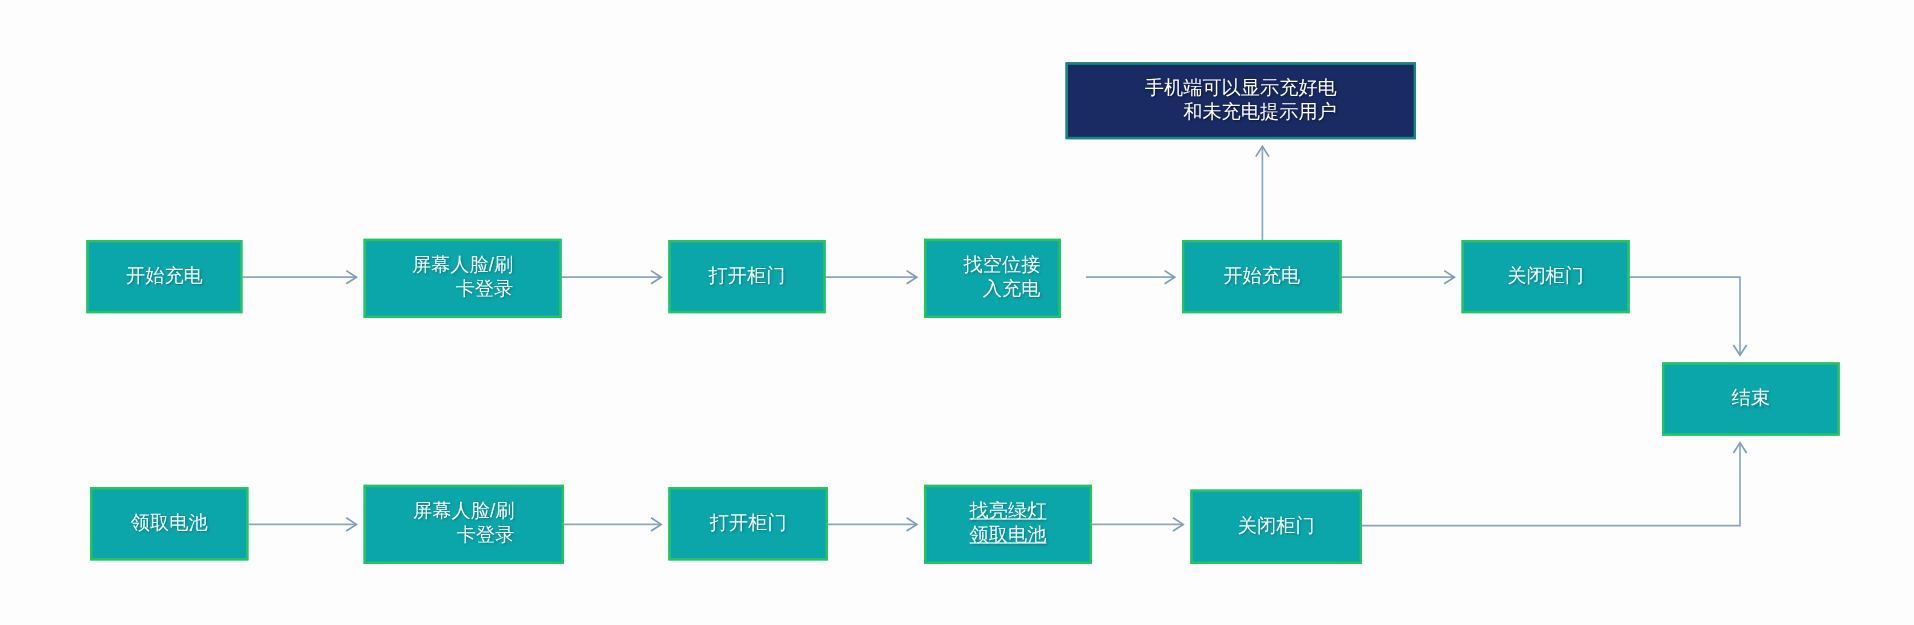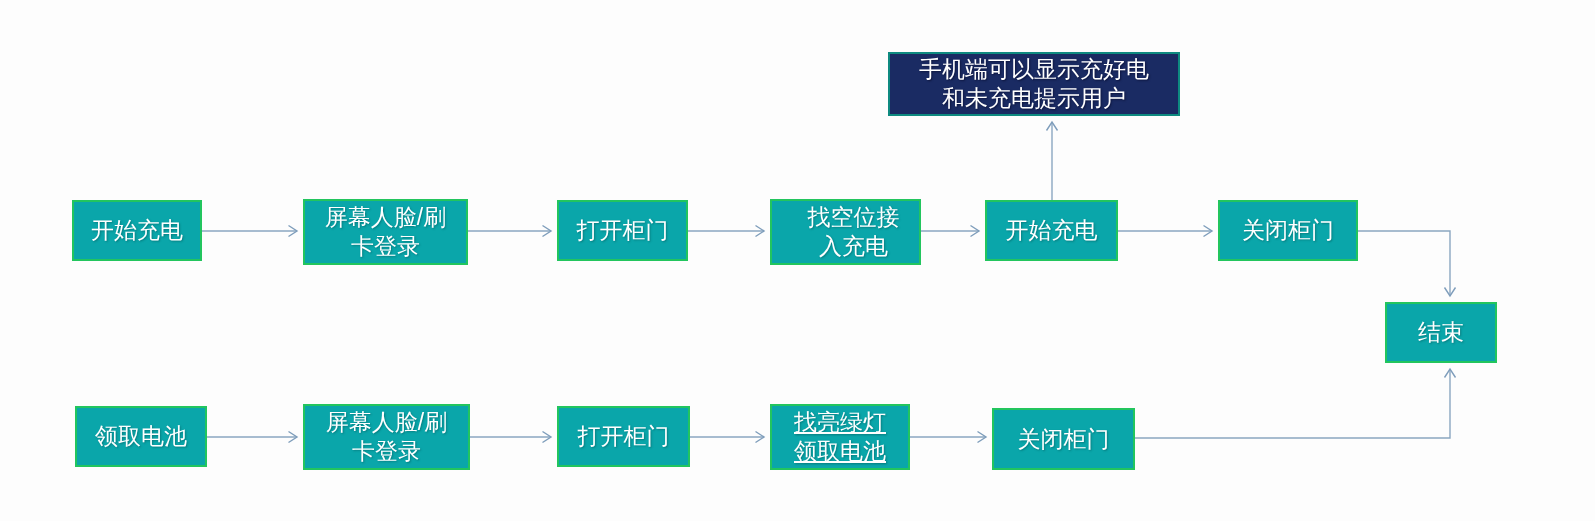--- a/index.html
+++ b/index.html
@@ -24,22 +24,22 @@
   }
   .node {
     position: absolute;
     box-sizing: border-box;
     background: #0aa6aa;
     border: 2px solid #22c55e;
     color: #ffffff;
     display: flex;
     align-items: center;
     justify-content: center;
-    text-align: center;
-    font-size: 23px;
+    text-align: right;
+    font-size: 16px;
     line-height: 1.24;
     white-space: pre-line;
     text-shadow: 1px 1px 2px rgba(0, 70, 70, 0.45);
   }
   .node.note {
     background: #1a2b63;
     border-color: #0e8a80;
     text-shadow: 1px 1px 2px rgba(0, 0, 30, 0.55);
   }
 </style>
@@ -78,32 +78,32 @@
   <div class="node" style="left:72px; top:200px; width:130px; height:61px;">
     <span>开始充电</span>
   </div>
   <div class="node" style="left:303px; top:199px; width:165px; height:66px;">
     <span>屏幕人脸/刷
 卡登录</span>
   </div>
   <div class="node" style="left:557px; top:200px; width:131px; height:61px;">
     <span>打开柜门</span>
   </div>
-  <div class="node" style="left:770px; top:199px; width:151px; height:66px;padding-left:16px;">
+  <div class="node" style="left:770px; top:199px; width:114px; height:66px;padding-left:16px;">
     <span>找空位接
 入充电</span>
   </div>
   <div class="node" style="left:985px; top:200px; width:133px; height:61px;">
     <span>开始充电</span>
   </div>
   <div class="node" style="left:1218px; top:200px; width:140px; height:61px;">
     <span>关闭柜门</span>
   </div>
 
-  <div class="node" style="left:1385px; top:302px; width:112px; height:61px;">
+  <div class="node" style="left:1385px; top:302px; width:148px; height:61px;">
     <span>结束</span>
   </div>
 
   <div class="node" style="left:75px; top:406px; width:132px; height:61px;">
     <span>领取电池</span>
   </div>
   <div class="node" style="left:303px; top:404px; width:167px; height:66px;">
     <span>屏幕人脸/刷
 卡登录</span>
   </div>

